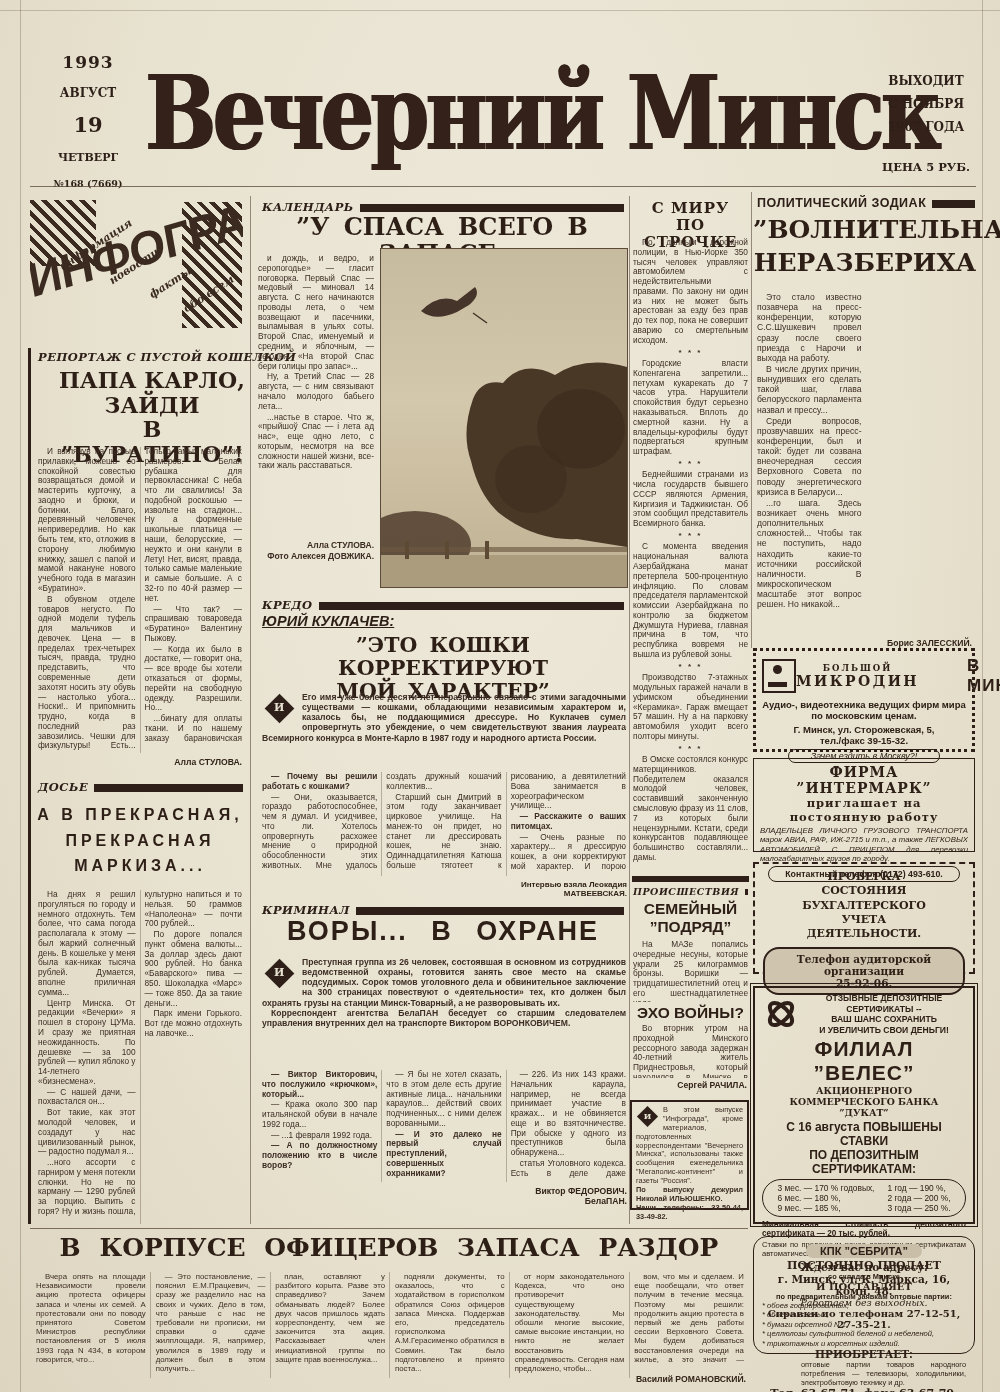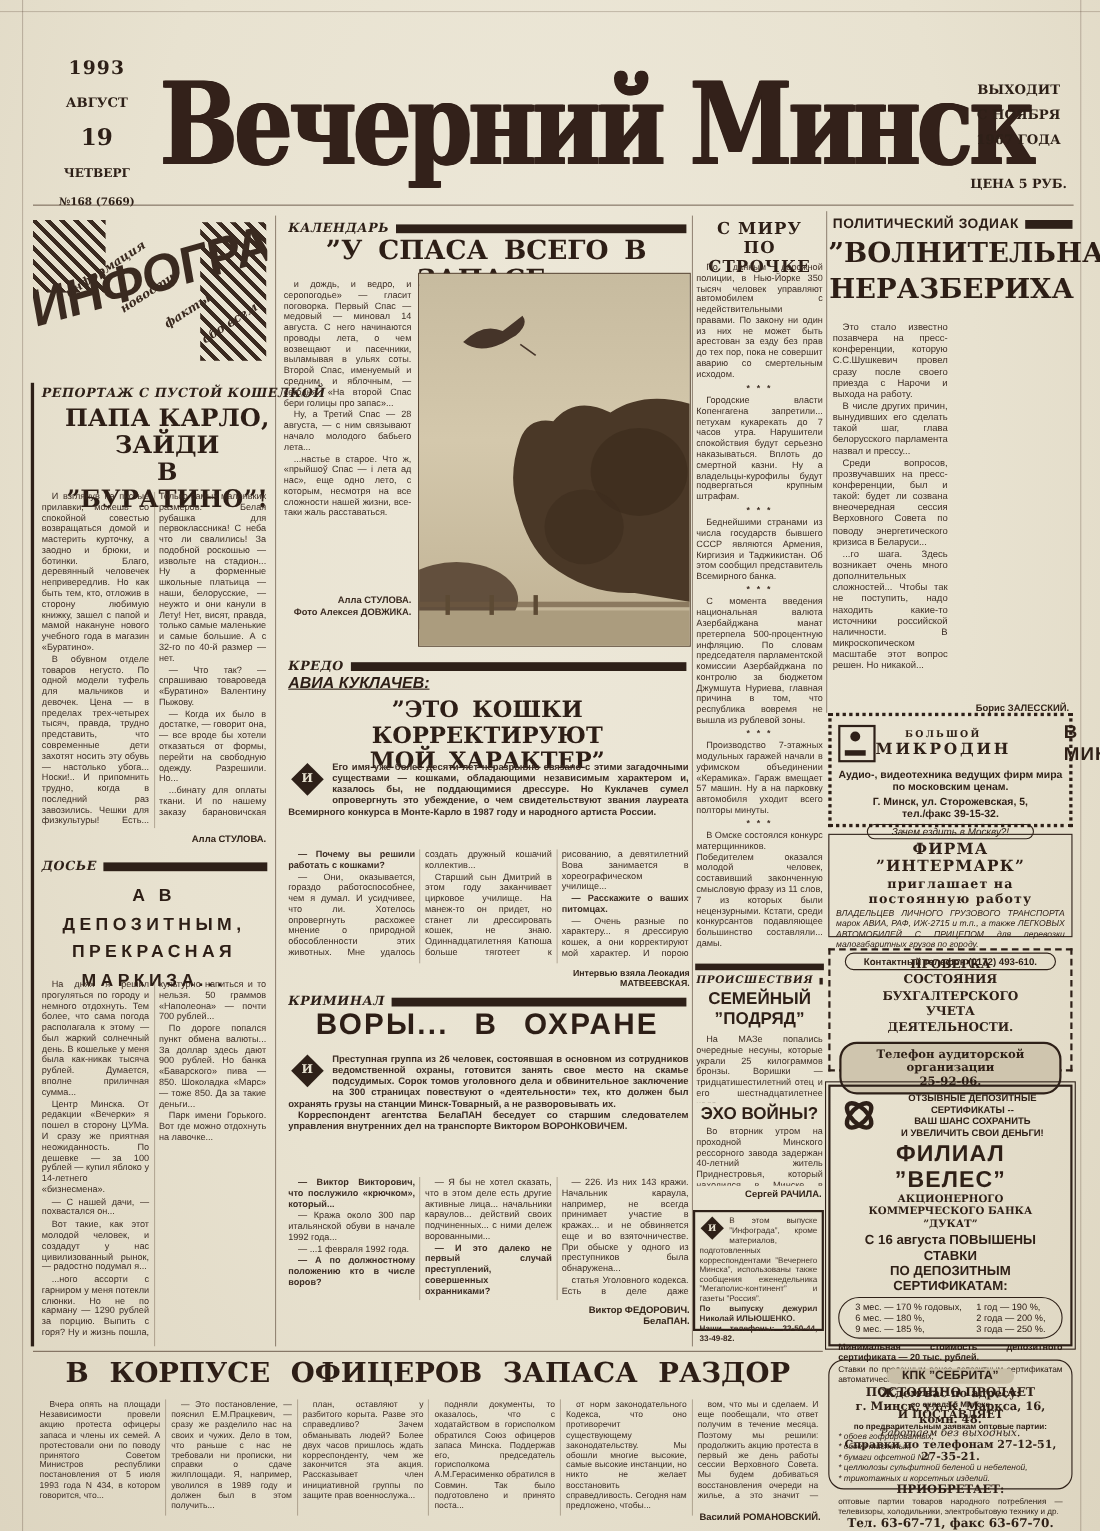--- a/index.html
+++ b/index.html
@@ -146,21 +146,21 @@
       <p>— Когда их было в достатке, — говорит она, — все вроде бы хотели отказаться от формы, перейти на свободную одежду. Разрешили. Но...</p>
       <p>...бинату для оплаты ткани. И по нашему заказу барановичская фабрика шьет форму для мальчиков — 300 штук, и столько же брестская — для девочек. Со дня на день ее должны поставить в «Буратино». Передники белые, возможно, еще и будут, а черные вряд ли — проблема с сырьем. Проблема и со спортивными костюмами. На фабриках-изготовителях говорят: звоните после 20 августа, пока нет сырья, да и целые коллективы были летом в отпусках. С обувью тоже плохи. Те же могилевчане приглашают: «Приезжайте, покупайте товар, но за российские рубли; за сырье мы рассчитываемся ими».</p>
     </div>
   <div class="byl" style="left:145px;top:757px;width:97px;">Алла СТУЛОВА.</div>
 
   <div class="seclab" style="left:38px;top:780px;width:205px;">
     <span class="scr">ДОСЬЕ</span>
     <span class="bar"></span>
   </div>
   <div class="hsans abs" style="left:34px;top:802px;width:212px;font-size:16px;letter-spacing:4px;line-height:1.6;">
-    <div>А В ДЕПОЗИТНЫМ,</div>
+    <div>А В ПРЕКРАСНАЯ,</div>
     <div>ПРЕКРАСНАЯ</div>
     <div>МАРКИЗА...</div>
   </div>
   <div class="art cols2 abs" style="left:38px;top:890px;width:204px;height:334px;">
 
   <p>На днях я решил прогуляться по городу и немного отдохнуть. Тем более, что сама погода располагала к этому — был жаркий солнечный день. В кошельке у меня была как-никак тысяча рублей. Думается, вполне приличная сумма...</p>
       <p>Центр Минска. От редакции «Вечерки» я пошел в сторону ЦУМа. И сразу же приятная неожиданность. По дешевке — за 100 рублей — купил яблоко у 14-летнего «бизнесмена».</p>
       <p>— С нашей дачи, — похвастался он...</p>
       <p>Вот такие, как этот молодой человек, и создадут у нас цивилизованный рынок, — радостно подумал я...</p>
       <p>...ного ассорти с гарниром у меня потекли слюнки. Но не по карману — 1290 рублей за порцию. Выпить с горя? Ну и жизнь пошла, культурно напиться и то нельзя. 50 граммов «Наполеона» — почти 700 рублей...</p>
@@ -204,21 +204,21 @@
       <rect x="24" y="292" width="4" height="18" fill="#5c4a34"></rect>
       <rect x="64" y="292" width="4" height="18" fill="#5c4a34"></rect>
       <rect x="104" y="292" width="4" height="18" fill="#5c4a34"></rect>
     </svg>
   </div>
 
   <div class="seclab" style="left:262px;top:598px;width:362px;">
     <span class="scr">КРЕДО</span>
     <span class="bar"></span>
   </div>
-  <div class="abs" style="left:262px;top:613px;font-family:'Liberation Sans',sans-serif;font-style:italic;font-weight:bold;font-size:14.5px;text-decoration:underline;color:#2d1e16;">АВИА КУКЛАЧЕВ:</div>
+  <div class="abs" style="left:262px;top:613px;font-family:'Liberation Sans',sans-serif;font-style:italic;font-weight:bold;font-size:14.5px;text-decoration:underline;color:#2d1e16;">ЮРИЙ КУКЛАЧЕВ:</div>
   <div class="hserif abs" style="left:258px;top:634px;width:370px;font-size:20.5px;word-spacing:5px;">
     <div>”ЭТО КОШКИ КОРРЕКТИРУЮТ</div>
     <div>МОЙ ХАРАКТЕР”</div>
   </div>
   <div class="art lead abs" style="left:262px;top:692px;width:364px;height:76px;">
     <span class="diamond">
         <span>И</span>
       </span>
     <span>Его имя уже более десяти лет неразрывно связано с этими загадочными существами — кошками, обладающими независимым характером и, казалось бы, не поддающимися дрессуре. Но Куклачев сумел опровергнуть это убеждение, о чем свидетельствуют звания лауреата Всемирного конкурса в Монте-Карло в 1987 году и народного артиста России.</span>
   </div>
@@ -422,21 +422,21 @@
     <div style="font-size:7.4px;font-weight:bold;">по предварительным заявкам оптовые партии:</div>
     <div style="text-align:left;font-style:italic;font-size:7.6px;line-height:1.25;">
 
     <div>* обоев гофрированных,</div>
         <div>* обоев тисненых,</div>
         <div>* бумаги офсетной N 1,</div>
         <div>* целлюлозы сульфитной беленой и небеленой,</div>
         <div>* трикотажных и корсетных изделий.</div>
       </div>
     <div style="font-family:'DejaVu Serif',serif;font-weight:bold;font-size:10.5px;">ПРИОБРЕТАЕТ:</div>
-    <div style="font-size:7.4px;text-align:justify;">оптовые партии товаров народного потребления — телевизоры, холодильники, электробытовую технику и др.</div>
+    <div style="font-size:7.4px;text-align:justify;margin-left:39px;">оптовые партии товаров народного потребления — телевизоры, холодильники, электробытовую технику и др.</div>
     <div style="font-family:'DejaVu Serif',serif;font-weight:bold;font-size:11px;">Тел. 63-67-71, факс 63-67-70.</div>
   </div>
 
   <div class="hserif abs" style="left:30px;top:1234px;width:718px;font-size:25px;word-spacing:10px;">В КОРПУСЕ ОФИЦЕРОВ ЗАПАСА РАЗДОР</div>
   <div class="art cols6 abs" style="left:36px;top:1272px;width:708px;height:106px;font-size:7.8px;">
 
   <p>Вчера опять на площади Независимости провели акцию протеста офицеры запаса и члены их семей. А протестовали они по поводу принятого Советом Министров республики постановления от 5 июля 1993 года N 434, в котором говорится, что...</p>
       <p>— Это постановление, — пояснил Е.М.Працкевич, — сразу же разделило нас на своих и чужих. Дело в том, что раньше с нас не требовали ни прописки, ни справки о сдаче жилплощади. Я, например, уволился в 1989 году и должен был в этом получить...</p>
       <p>план, оставляют у разбитого корыта. Разве это справедливо? Зачем обманывать людей? Более двух часов пришлось ждать корреспонденту, чем же закончится эта акция. Рассказывает член инициативной группы по защите прав военнослужа...</p>
       <p>подняли документы, то оказалось, что с ходатайством в горисполком обратился Союз офицеров запаса Минска. Поддержав его, председатель горисполкома А.М.Герасименко обратился в Совмин. Так было подготовлено и принято поста...</p>

